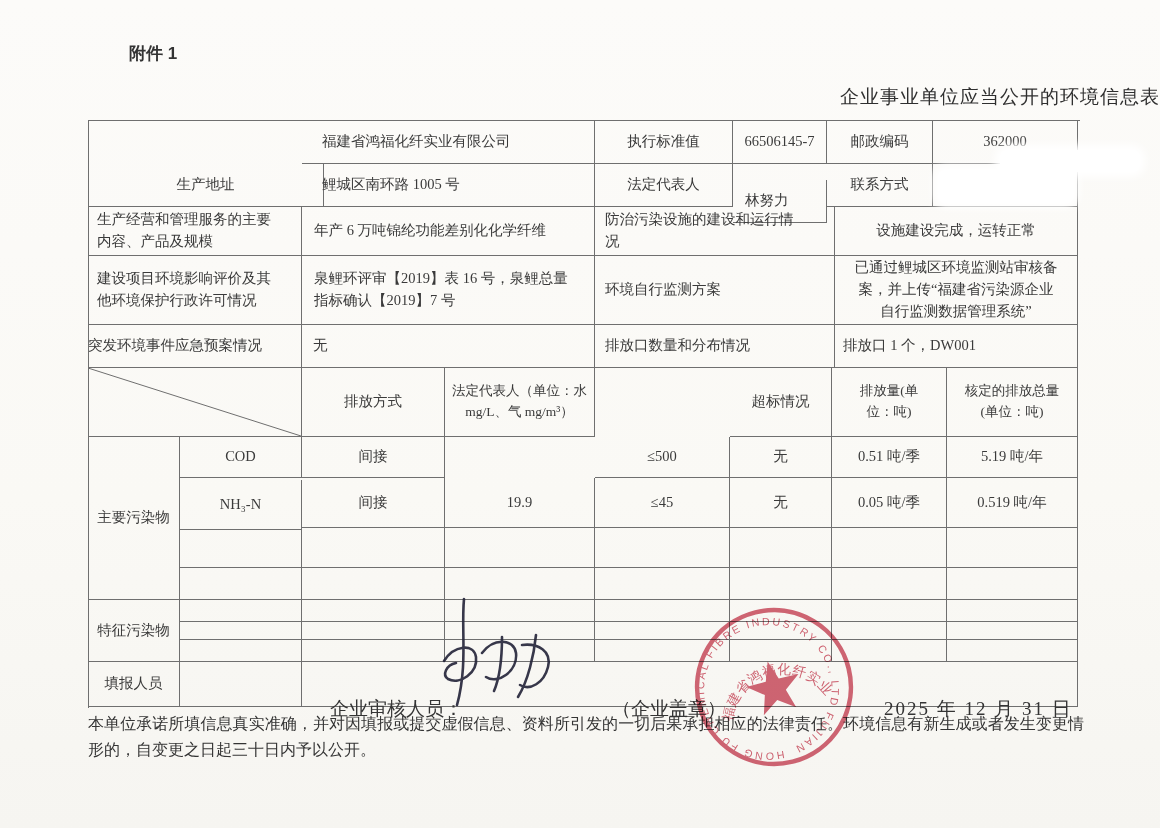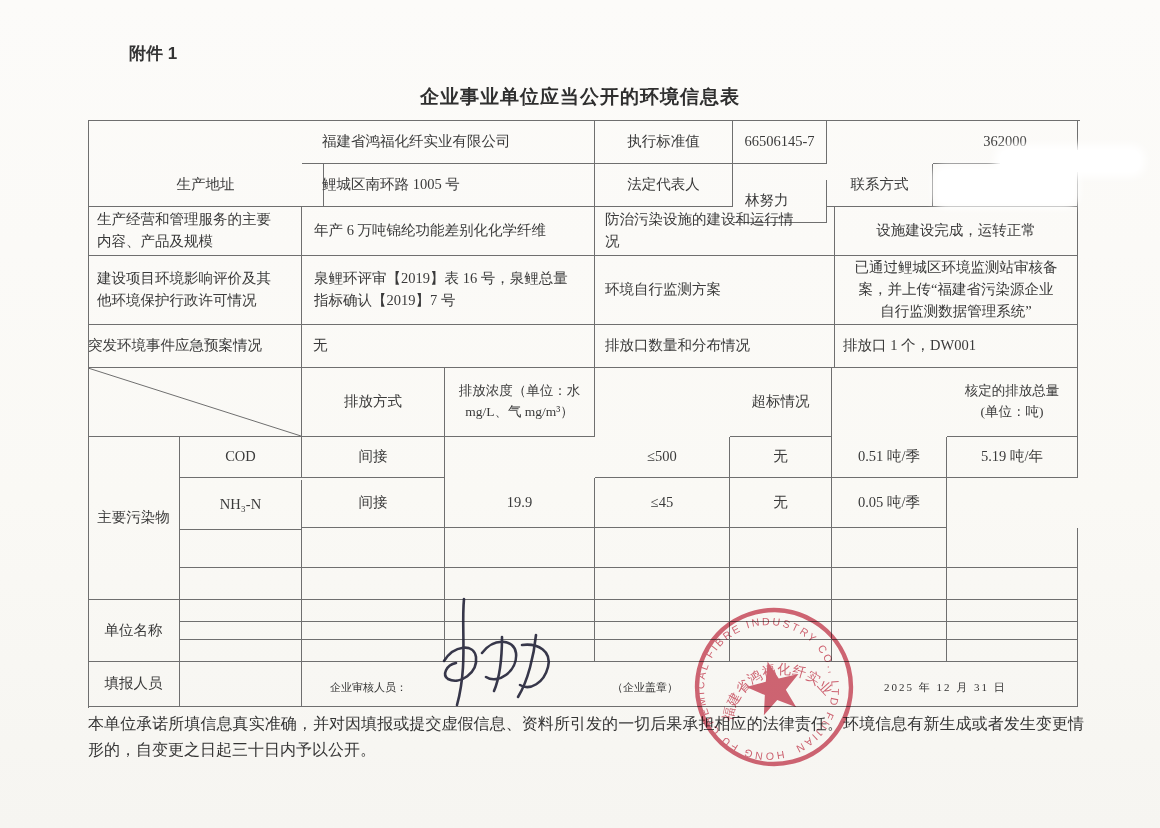--- a/index.html
+++ b/index.html
@@ -13,22 +13,22 @@
     background:linear-gradient(180deg,#fcfbf9 0%,#faf9f5 60%,#f6f5f1 100%);
     font-family:"Liberation Serif","DejaVu Serif",serif;
     color:var(--ink);
     overflow:hidden;
   }
   .hdr-attach{
     position:absolute;left:108px;top:42px;font-size:17px;font-weight:bold;
     font-family:"Liberation Sans","DejaVu Sans",sans-serif;color:#333;margin-left:21px;
   }
   .hdr-title{
-    position:absolute;left:0;top:84px;width:1160px;text-align:center;
-    font-size:19px;font-weight:bold;letter-spacing:1px;
+    position:absolute;left:0;top:84px;width:1160px;text-align:right;
+    font-size:19px;font-weight:normal;letter-spacing:1px;
     font-family:"Liberation Sans","DejaVu Sans",sans-serif;color:#2f2f2f;
   }
   
   .tframe{
     position:absolute;left:88px;top:120px;width:991px;height:587px;
     border-top:1px solid var(--line);border-left:1px solid var(--line);
   }
   .c{
     position:absolute;box-sizing:border-box;
     border-right:1px solid var(--line);border-bottom:1px solid var(--line);
@@ -47,35 +47,36 @@
     transform:rotate(-14deg);opacity:.87;mix-blend-mode:multiply;
   }
   .redact{
     position:absolute;background:#ffffff;z-index:3;border-radius:8px;
     box-shadow:0 0 8px 5px #ffffff;
   }
   .footer-note{
     position:absolute;left:88px;top:711px;width:996px;
     font-size:16px;line-height:1.62;text-align:justify;color:#343434;z-index:2;
   }
-  .fillrow-item{position:absolute;z-index:2;font-size:11px;color:#343434;}
+  .fillrow-item{position:absolute;z-index:2;font-size:19px;color:#343434;margin-top:16px;}
 </style>
 </head>
 <body>
 
 <div id="page">
 
   <div class="hdr-attach">附件 1</div>
   <div class="hdr-title">企业事业单位应当公开的环境信息表</div>
 
   <div class="tframe"></div>
 
   <div class="c al" style="left:302px;top:120px;width:293px;height:44px;padding-left:20px">福建省鸿福化纤实业有限公司</div>
   <div class="c" style="left:595px;top:120px;width:138px;height:44px">执行标准值</div>
   <div class="c" style="left:733px;top:120px;width:94px;height:44px">66506145-7</div>
+  <div class="c" style="left:827px;top:120px;width:106px;height:44px">邮政编码</div>
   <div class="c" style="left:933px;top:120px;width:145px;height:44px">362000</div>
 
   <div class="c" style="left:88px;top:164px;width:236px;height:43px">生产地址</div>
   <div class="c al" style="left:302px;top:164px;width:293px;height:43px;padding-left:20px">鲤城区南环路 1005 号</div>
   <div class="c" style="left:595px;top:164px;width:138px;height:43px">法定代表人</div>
   <div class="c al" style="left:733px;top:180px;width:94px;height:43px;padding-left:12px">林努力</div>
   <div class="c" style="left:827px;top:164px;width:106px;height:43px">联系方式</div>
   <div class="c" style="left:933px;top:164px;width:145px;height:43px"></div>
 
   <div class="c al" style="left:88px;top:207px;width:214px;height:49px;padding-left:9px">
@@ -102,57 +103,59 @@
   <div class="c al" style="left:302px;top:325px;width:293px;height:43px;padding-left:11px">无</div>
   <div class="c al" style="left:595px;top:325px;width:240px;height:43px;padding-left:10px">排放口数量和分布情况</div>
   <div class="c al" style="left:835px;top:325px;width:243px;height:43px;padding-left:8px">排放口 1 个，DW001</div>
 
   <div class="c" style="left:88px;top:368px;width:214px;height:69px">
     <svg class="diag-svg" width="214" height="69">
       <line x1="0" y1="0" x2="213" y2="68" stroke="#6f6f6f" stroke-width="1"></line>
     </svg>
   </div>
   <div class="c" style="left:302px;top:368px;width:143px;height:69px">排放方式</div>
-  <div class="c small" style="left:445px;top:368px;width:150px;height:69px;padding:0 6px">排放浓度（单位：水 mg/L、气 mg/m³）</div>
+  <div class="c small" style="left:445px;top:368px;width:150px;height:69px;padding:0 6px">法定代表人（单位：水 mg/L、气 mg/m³）</div>
   <div class="c" style="left:730px;top:368px;width:102px;height:69px">超标情况</div>
+  <div class="c small" style="left:832px;top:368px;width:115px;height:69px;padding:0 18px">排放量(单位：吨)</div>
   <div class="c small" style="left:947px;top:368px;width:131px;height:69px;padding:0 17px">核定的排放总量(单位：吨)</div>
 
   <div class="c grp" style="left:88px;top:437px;width:92px;height:163px">主要污染物</div>
 
   <div class="c" style="left:180px;top:437px;width:122px;height:41px">COD</div>
   <div class="c" style="left:302px;top:437px;width:143px;height:41px">间接</div>
   <div class="c" style="left:595px;top:437px;width:135px;height:41px">≤500</div>
   <div class="c" style="left:730px;top:437px;width:102px;height:41px">无</div>
   <div class="c" style="left:832px;top:437px;width:115px;height:41px">0.51 吨/季</div>
   <div class="c" style="left:947px;top:437px;width:131px;height:41px">5.19 吨/年</div>
 
   <div class="c" style="left:180px;top:480px;width:122px;height:50px">NH₃-N</div>
   <div class="c" style="left:302px;top:478px;width:143px;height:50px">间接</div>
   <div class="c" style="left:445px;top:478px;width:150px;height:50px">19.9</div>
   <div class="c" style="left:595px;top:478px;width:135px;height:50px">≤45</div>
   <div class="c" style="left:730px;top:478px;width:102px;height:50px">无</div>
   <div class="c" style="left:832px;top:478px;width:115px;height:50px">0.05 吨/季</div>
+  <div class="c" style="left:947px;top:478px;width:131px;height:50px">0.519 吨/年</div>
 
   <div class="c" style="left:180px;top:528px;width:122px;height:40px"></div>
   <div class="c" style="left:302px;top:528px;width:143px;height:40px"></div>
   <div class="c" style="left:445px;top:528px;width:150px;height:40px"></div>
   <div class="c" style="left:595px;top:528px;width:135px;height:40px"></div>
   <div class="c" style="left:730px;top:528px;width:102px;height:40px"></div>
   <div class="c" style="left:832px;top:528px;width:115px;height:40px"></div>
   <div class="c" style="left:947px;top:528px;width:131px;height:40px"></div>
 
   <div class="c" style="left:180px;top:568px;width:122px;height:32px"></div>
   <div class="c" style="left:302px;top:568px;width:143px;height:32px"></div>
   <div class="c" style="left:445px;top:568px;width:150px;height:32px"></div>
   <div class="c" style="left:595px;top:568px;width:135px;height:32px"></div>
   <div class="c" style="left:730px;top:568px;width:102px;height:32px"></div>
   <div class="c" style="left:832px;top:568px;width:115px;height:32px"></div>
   <div class="c" style="left:947px;top:568px;width:131px;height:32px"></div>
 
-  <div class="c grp" style="left:88px;top:600px;width:92px;height:62px">单位名称</div>
+  <div class="c grp" style="left:88px;top:600px;width:92px;height:62px">特征污染物</div>
 
   <div class="c" style="left:180px;top:600px;width:122px;height:22px"></div>
   <div class="c" style="left:302px;top:600px;width:143px;height:22px"></div>
   <div class="c" style="left:445px;top:600px;width:150px;height:22px"></div>
   <div class="c" style="left:595px;top:600px;width:135px;height:22px"></div>
   <div class="c" style="left:730px;top:600px;width:102px;height:22px"></div>
   <div class="c" style="left:832px;top:600px;width:115px;height:22px"></div>
   <div class="c" style="left:947px;top:600px;width:131px;height:22px"></div>
 
   <div class="c" style="left:180px;top:622px;width:122px;height:18px"></div>

